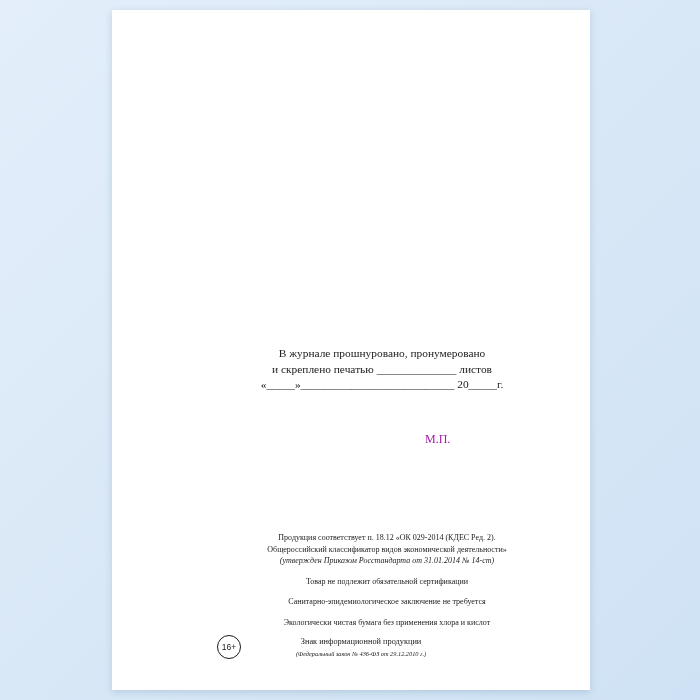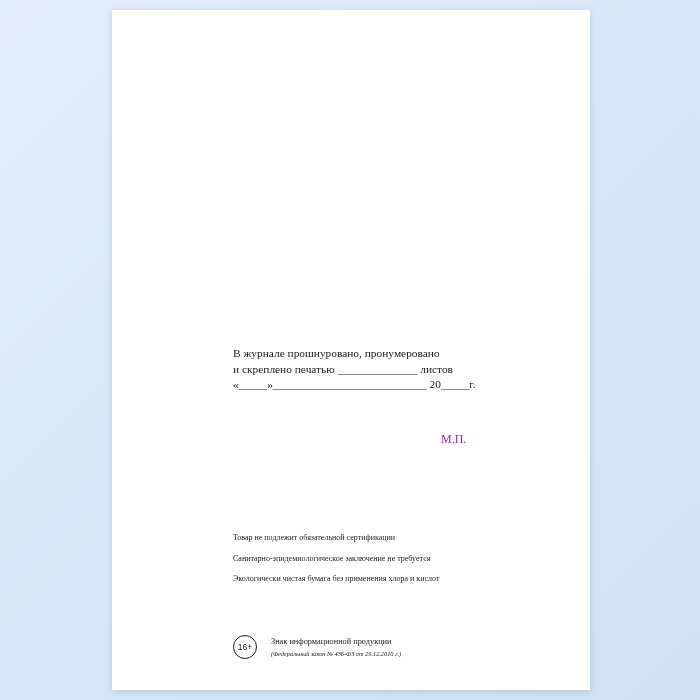--- a/index.html
+++ b/index.html
@@ -23,24 +23,25 @@
     position: absolute;
     left: 112px;
     top: 10px;
     width: 478px;
     height: 680px;
     background: #ffffff;
     box-shadow: 0 2px 7px rgba(120, 150, 180, 0.35);
   }
   .doc-body {
     position: absolute;
-    left: 16px;
+    left: 0;
     top: 0;
     width: 478px;
     height: 680px;
+    text-align: center;
   }
   
   .mid-block {
     position: absolute;
     left: 105px;
     top: 336px;
     width: 330px;
     color: #1b1b1b;
     font-size: 11.4px;
     line-height: 15.6px;
@@ -75,20 +76,21 @@
   .legal .tight {
     margin-bottom: 0;
   }
   
   .agerow {
     position: absolute;
     left: 105px;
     top: 624px;
     display: flex;
     align-items: flex-start;
+    gap: 41px;
   }
   .age-badge {
     width: 22px;
     height: 22px;
     border: 1.1px solid #1b1b1b;
     border-radius: 50%;
     display: flex;
     align-items: center;
     justify-content: center;
     font-size: 8.5px;
@@ -120,20 +122,25 @@
 
       <div class="mid-block">
         <div class="line">В журнале прошнуровано, пронумеровано</div>
         <div class="line">и скреплено печатью ______________ листов</div>
         <div class="line">«_____»___________________________ 20_____г.</div>
       </div>
 
       <div class="mp">М.П.</div>
 
       <div class="legal">
+        <div class="para">
+          <div class="tight">Продукция соответствует п. 18.12 «ОК 029-2014 (КДЕС Ред. 2).</div>
+          <div class="tight">Общероссийский классификатор видов экономической деятельности»</div>
+          <div class="tight italic">(утвержден Приказом Росстандарта от 31.01.2014 № 14-ст)</div>
+        </div>
         <div class="para">Товар не подлежит обязательной сертификации</div>
         <div class="para">Санитарно-эпидемиологическое заключение не требуется</div>
         <div class="para">Экологически чистая бумага без применения хлора и кислот</div>
       </div>
 
       <div class="agerow">
         <div class="age-badge">16+</div>
         <div class="age-text">
           <span>Знак информационной продукции</span>
           <span class="sub">(Федеральный закон № 436-ФЗ от 29.12.2010 г.)</span>

